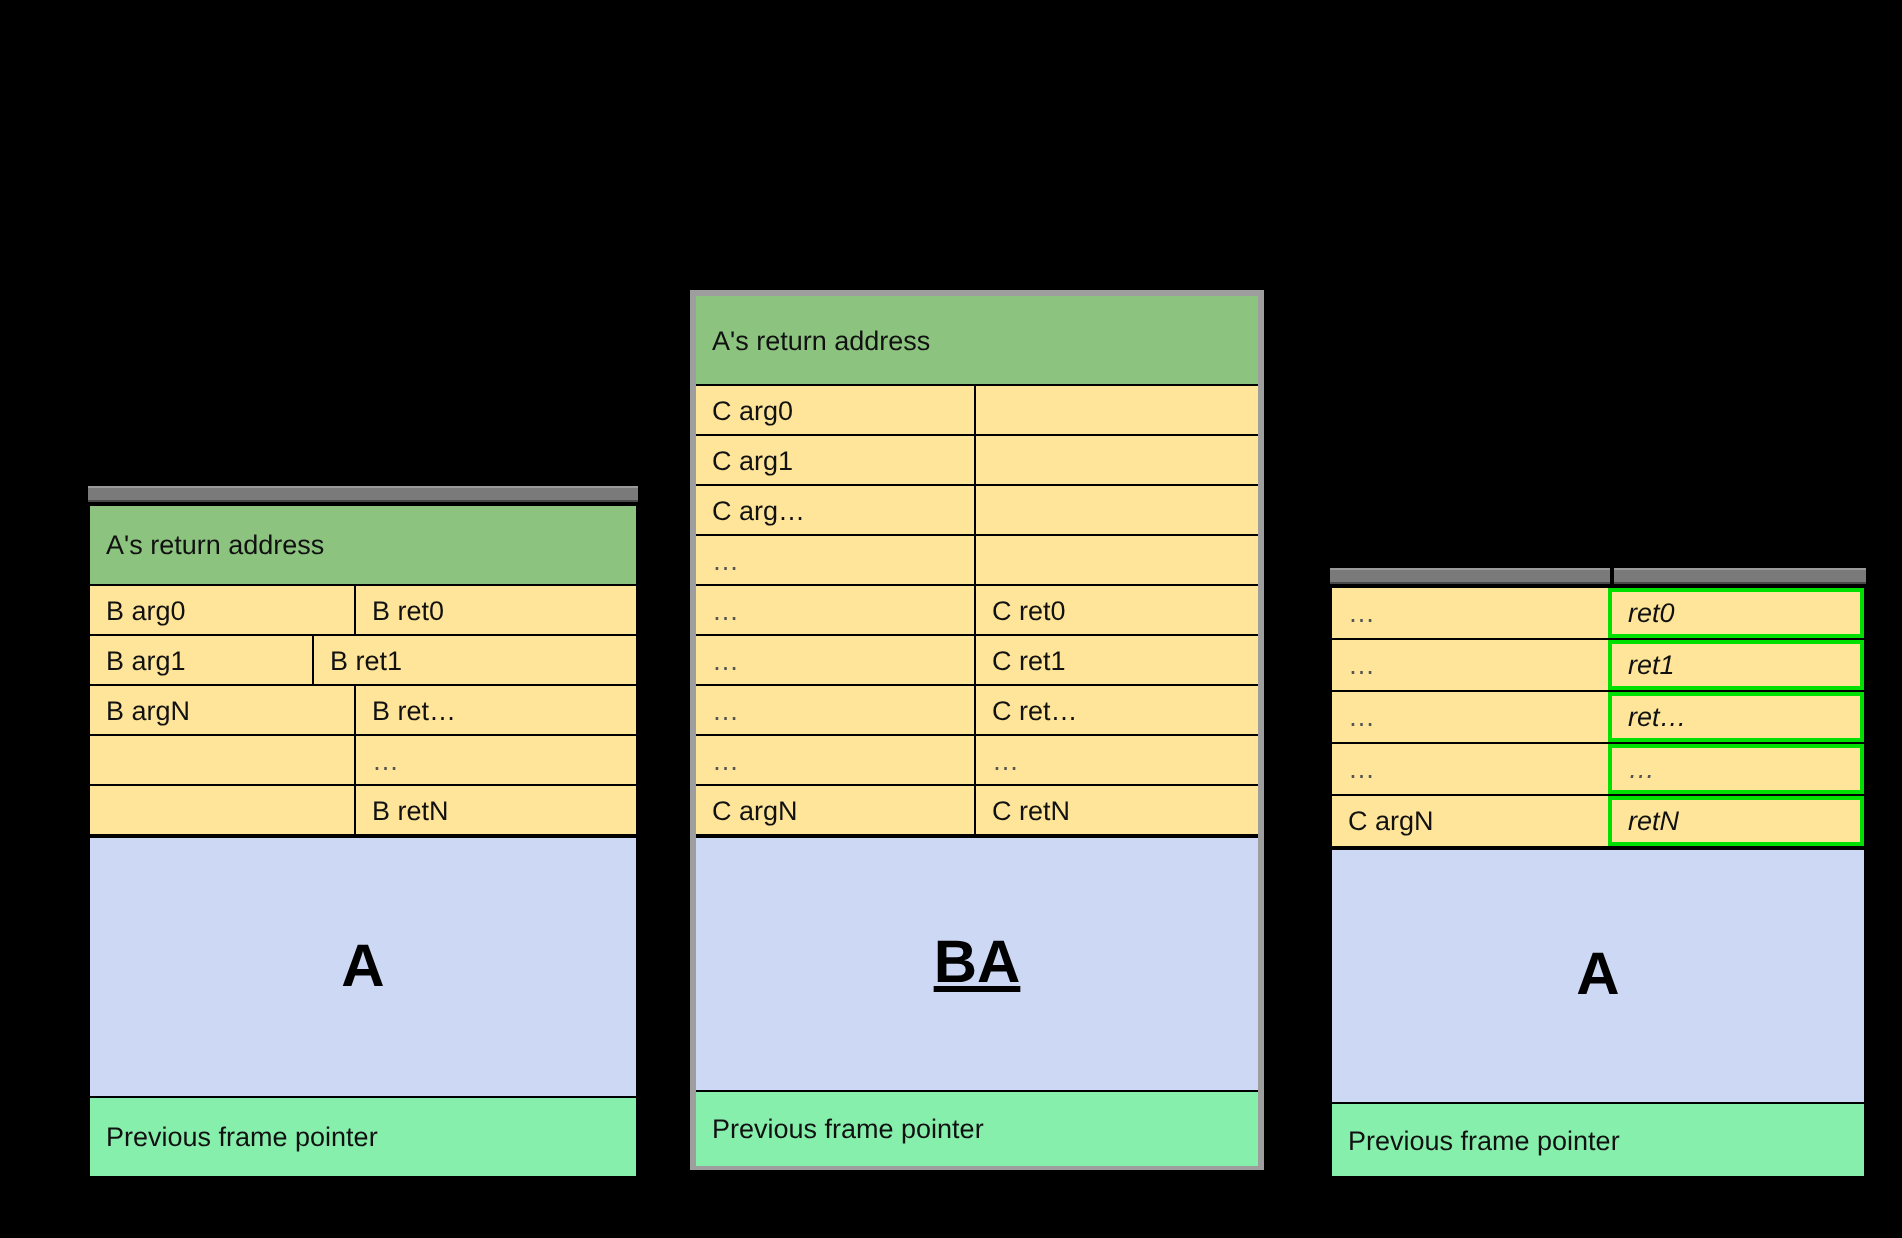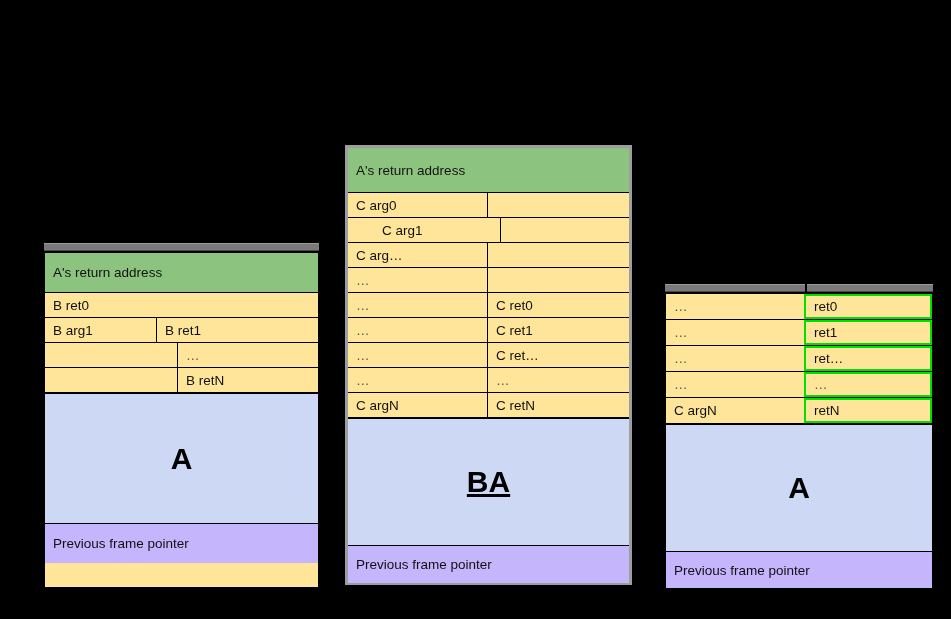--- a/index.html
+++ b/index.html
@@ -85,37 +85,38 @@
   .cell.left  { border-right: 1px solid #000000; }
   .cell.right { border-right: none; }
 
   .cell.dim { color: #555555; letter-spacing: 1px; }
 
   
   .cell.hl {
     border: 2px solid #00e000;
     border-right: 2px solid #00e000;
     margin-left: -1px;
+    font-style: italic;
   }
 
   .body {
     box-sizing: border-box;
     background: #cdd9f4;
     border-top: 1px solid #000000;
     display: flex;
     align-items: center;
     justify-content: center;
     font-size: 30px;
     font-weight: bold;
     color: #000000;
   }
 
   .footer {
     box-sizing: border-box;
-    background: #c4b5fd;
+    background: #86efac;
     border-top: 1px solid #000000;
     display: flex;
     align-items: center;
     padding-left: 8px;
     font-size: 13.5px;
     color: #111111;
   }
 </style>
 </head>
 <body>
@@ -124,25 +125,30 @@
 
   <div class="diagram" style="left:44px; top:243px; width:275px; height:345px;">
     <div class="topbar" style="left:0px; width:275px;"></div>
 
     <div class="stack" style="left:0px; top:9px; width:275px; height:336px;">
 
       <div class="hdr" style="height:40px;">A's return address</div>
 
       <div class="rows">
         <div class="row" style="height:25px;">
+          <div class="cell left" style="width:133px;">B arg0</div>
           <div class="cell right" style="width:140px;">B ret0</div>
         </div>
         <div class="row" style="height:25px;">
           <div class="cell left" style="width:112px;">B arg1</div>
           <div class="cell right" style="width:140px;">B ret1</div>
+        </div>
+        <div class="row" style="height:25px;">
+          <div class="cell left" style="width:133px;">B argN</div>
+          <div class="cell right" style="width:140px;">B ret…</div>
         </div>
         <div class="row" style="height:25px;">
           <div class="cell left" style="width:133px;"></div>
           <div class="cell right dim" style="width:140px;">…</div>
         </div>
         <div class="row" style="height:25px;">
           <div class="cell left" style="width:133px;"></div>
           <div class="cell right" style="width:140px;">B retN</div>
         </div>
       </div>
@@ -157,21 +163,21 @@
 
     <div class="stack framed" style="left:0px; top:0px; width:287px; height:440px;">
 
       <div class="hdr" style="height:45px;">A's return address</div>
 
       <div class="rows">
         <div class="row" style="height:25px;">
           <div class="cell left" style="width:140px;">C arg0</div>
           <div class="cell right" style="width:141px;"></div>
         </div>
-        <div class="row" style="height:25px;padding-left:26px;">
+        <div class="row" style="height:25px;">
           <div class="cell left" style="width:140px;">C arg1</div>
           <div class="cell right" style="width:141px;"></div>
         </div>
         <div class="row" style="height:25px;">
           <div class="cell left" style="width:140px;">C arg…</div>
           <div class="cell right" style="width:141px;"></div>
         </div>
         <div class="row" style="height:25px;">
           <div class="cell left dim" style="width:140px;">…</div>
           <div class="cell right" style="width:141px;"></div>

